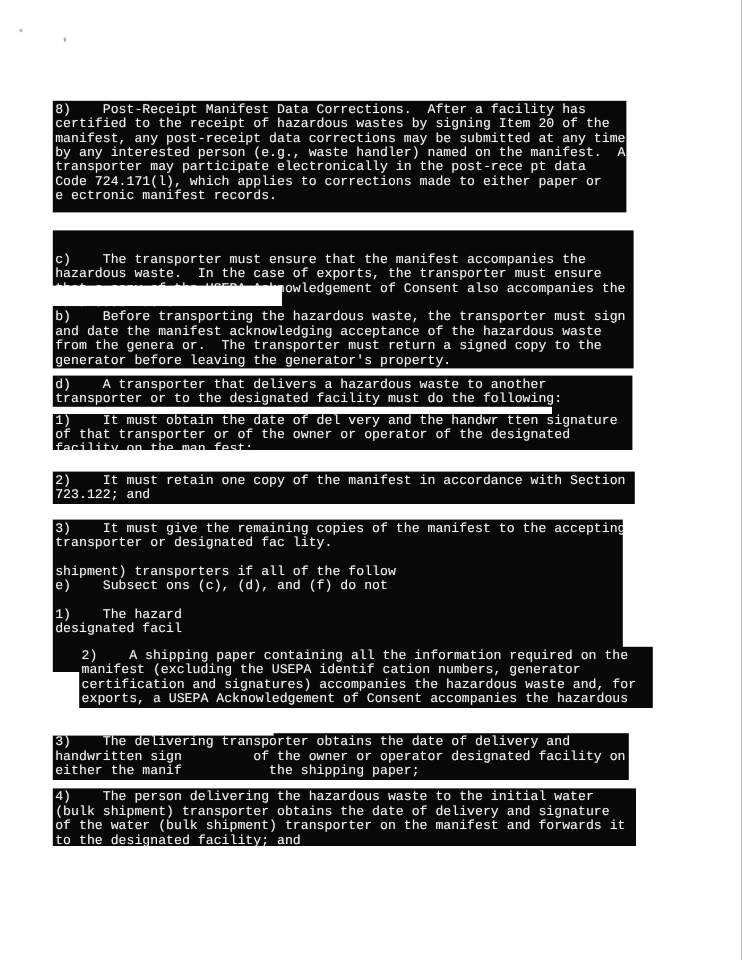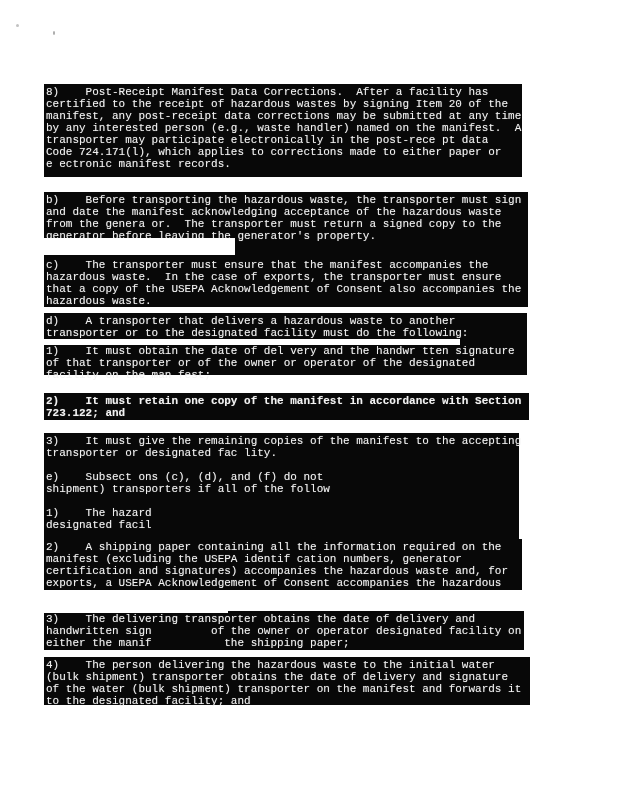--- a/index.html
+++ b/index.html
@@ -33,23 +33,23 @@
   }
   .para{position:relative;}
   .gap-17{margin-top:17px;}
   .gap-12{margin-top:12px;}
   .gap-6{margin-top:6px;}
 
   
   .blk-a8 {top:84px;  height:93px;  width:478px;}
   .blk-bc {top:192px; height:115px; width:484px;}
   .blk-dd1{top:313px; height:62px;  width:483px;}
-  .blk-d2 {top:393px; height:27px;  width:485px;font-weight:bold;}
+  .blk-d2 {top:393px; height:27px;  width:485px;}
   .blk-m  {top:433px; height:127px;  width:475px;}
-  .blk-e2 {top:539px; height:51px;  width:478px;}
+  .blk-e2 {top:539px; height:51px;  width:478px;margin-left:22px;}
   .blk-e3 {top:611px; height:39px;  width:480px;}
   .blk-e4 {top:657px; height:48px;  width:486px;}
 
   
   .notch{position:absolute;background:var(--page-bg);}
   .blk-bc  .notch-left   {left:-2px; top:46px;  width:193px; height:17px;}
   .blk-dd1 .notch-left   {left:-2px; top:26px;  width:418px; height:6px;}
   .blk-m   .notch-corner {right:0;   bottom:0;  width:13px;  height:14px;}
   .blk-e3  .notch-top    {left:-2px; top:-2px;  width:186px; height:4px;}
 
@@ -70,31 +70,31 @@
         <div class="line">8)    Post-Receipt Manifest Data Corrections.  After a facility has</div>
         <div class="line">certified to the receipt of hazardous wastes by signing Item 20 of the</div>
         <div class="line">manifest, any post-receipt data corrections may be submitted at any time</div>
         <div class="line">by any interested person (e.g., waste handler) named on the manifest.  A</div>
         <div class="line">transporter may participate electronically in the post-rece pt data</div>
         <div class="line">Code 724.171(l), which applies to corrections made to either paper or</div>
         <div class="line">e ectronic manifest records.</div>
       </div>
     </div>
     <div class="block blk-bc">
+      <div class="para gap-17">
+        <div class="line">c)    The transporter must ensure that the manifest accompanies the</div>
+        <div class="line">hazardous waste.  In the case of exports, the transporter must ensure</div>
+        <div class="line">that a copy of the USEPA Acknowledgement of Consent also accompanies the</div>
+        <div class="line">hazardous waste.</div>
+      </div>
       <div class="para">
         <div class="line">b)    Before transporting the hazardous waste, the transporter must sign</div>
         <div class="line">and date the manifest acknowledging acceptance of the hazardous waste</div>
         <div class="line">from the genera or.  The transporter must return a signed copy to the</div>
         <div class="line">generator before leaving the generator's property.</div>
-      </div>
-      <div class="para gap-17">
-        <div class="line">c)    The transporter must ensure that the manifest accompanies the</div>
-        <div class="line">hazardous waste.  In the case of exports, the transporter must ensure</div>
-        <div class="line">that a copy of the USEPA Acknowledgement of Consent also accompanies the</div>
-        <div class="line">hazardous waste.</div>
       </div>
       <span class="notch notch-left"></span>
     </div>
     <div class="block blk-dd1">
       <div class="para">
         <div class="line">d)    A transporter that delivers a hazardous waste to another</div>
         <div class="line">transporter or to the designated facility must do the following:</div>
       </div>
       <div class="para gap-6">
         <div class="line">1)    It must obtain the date of del very and the handwr tten signature</div>
@@ -108,22 +108,22 @@
         <div class="line">2)    It must retain one copy of the manifest in accordance with Section</div>
         <div class="line">723.122; and</div>
       </div>
     </div>
     <div class="block blk-m">
       <div class="para">
         <div class="line">3)    It must give the remaining copies of the manifest to the accepting</div>
         <div class="line">transporter or designated fac lity.</div>
       </div>
       <div class="para gap-12">
+        <div class="line">shipment) transporters if all of the follow</div>
         <div class="line">e)    Subsect ons (c), (d), and (f) do not</div>
-        <div class="line">shipment) transporters if all of the follow</div>
       </div>
       <div class="para gap-12">
         <div class="line">1)    The hazard</div>
         <div class="line">designated facil</div>
       </div>
       <span class="notch notch-corner"></span>
     </div>
     <div class="block blk-e2">
       <div class="para">
         <div class="line">2)    A shipping paper containing all the information required on the</div>

